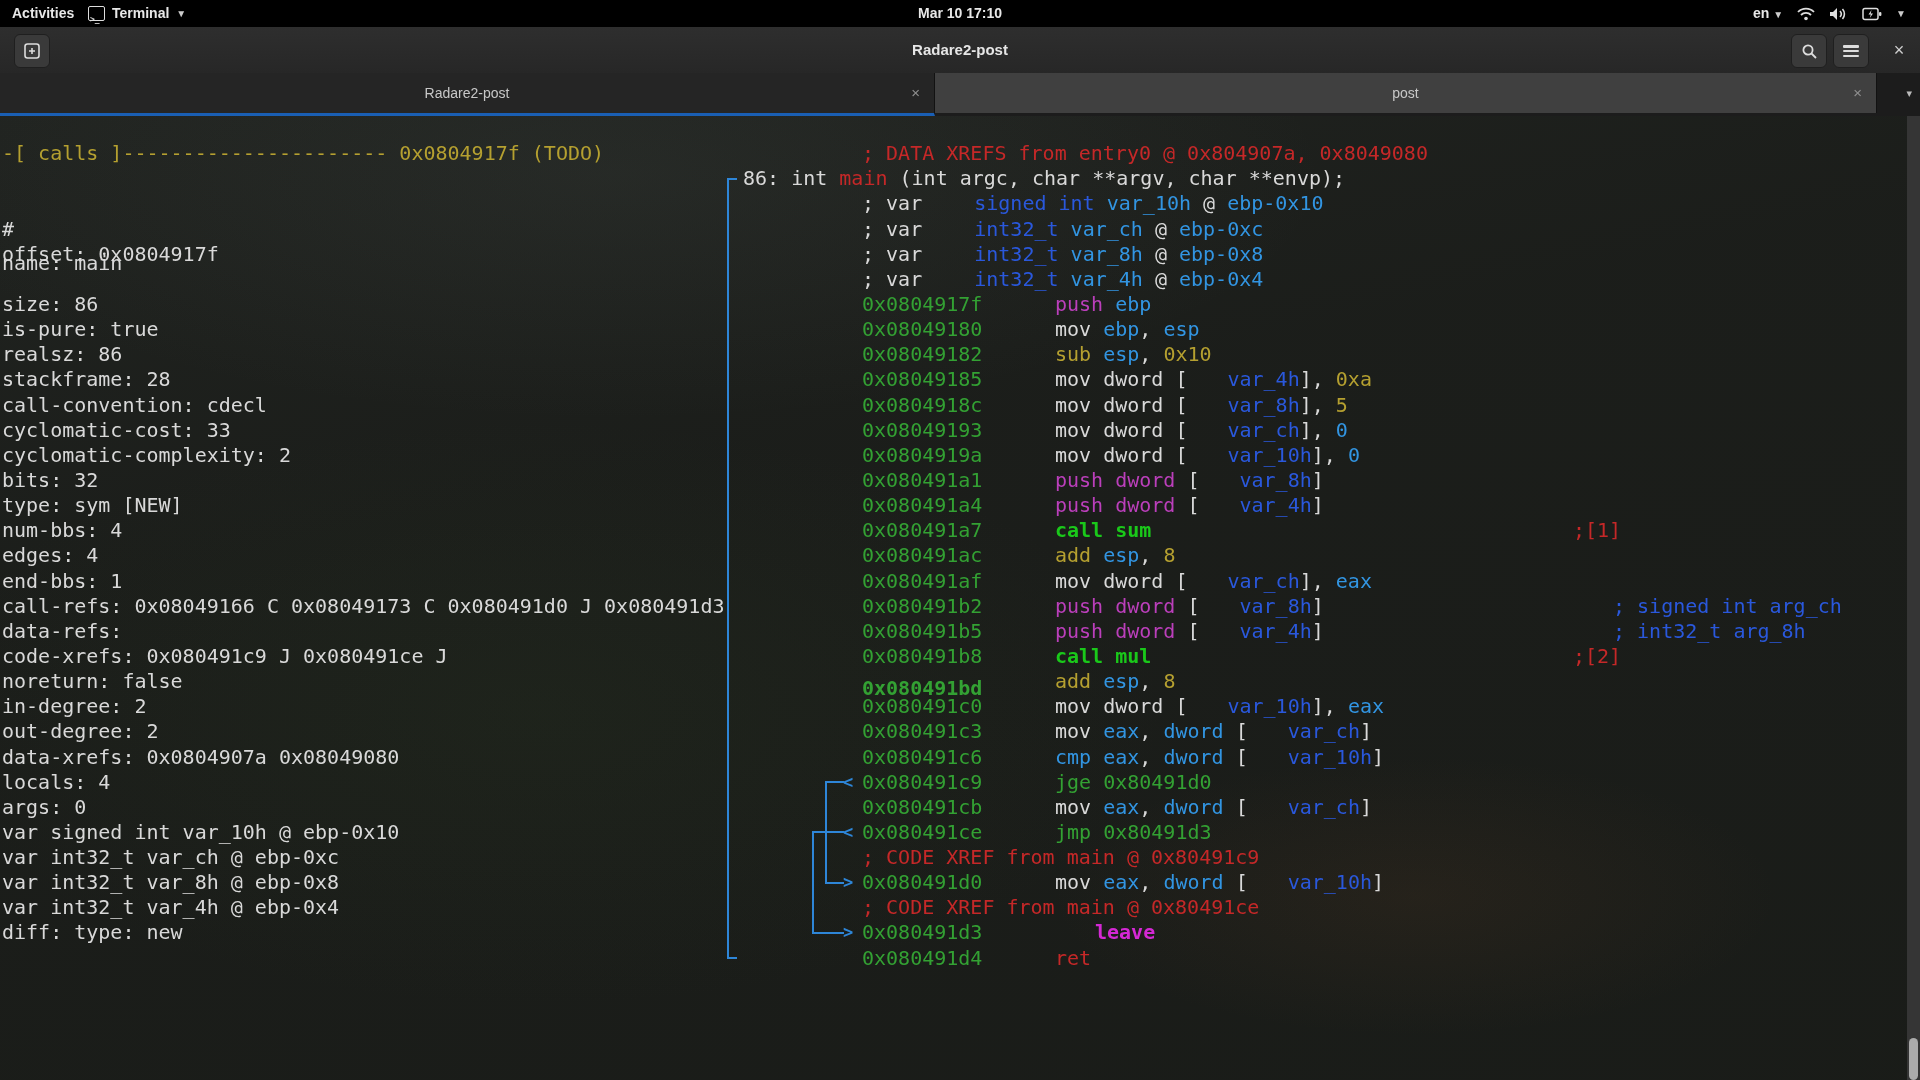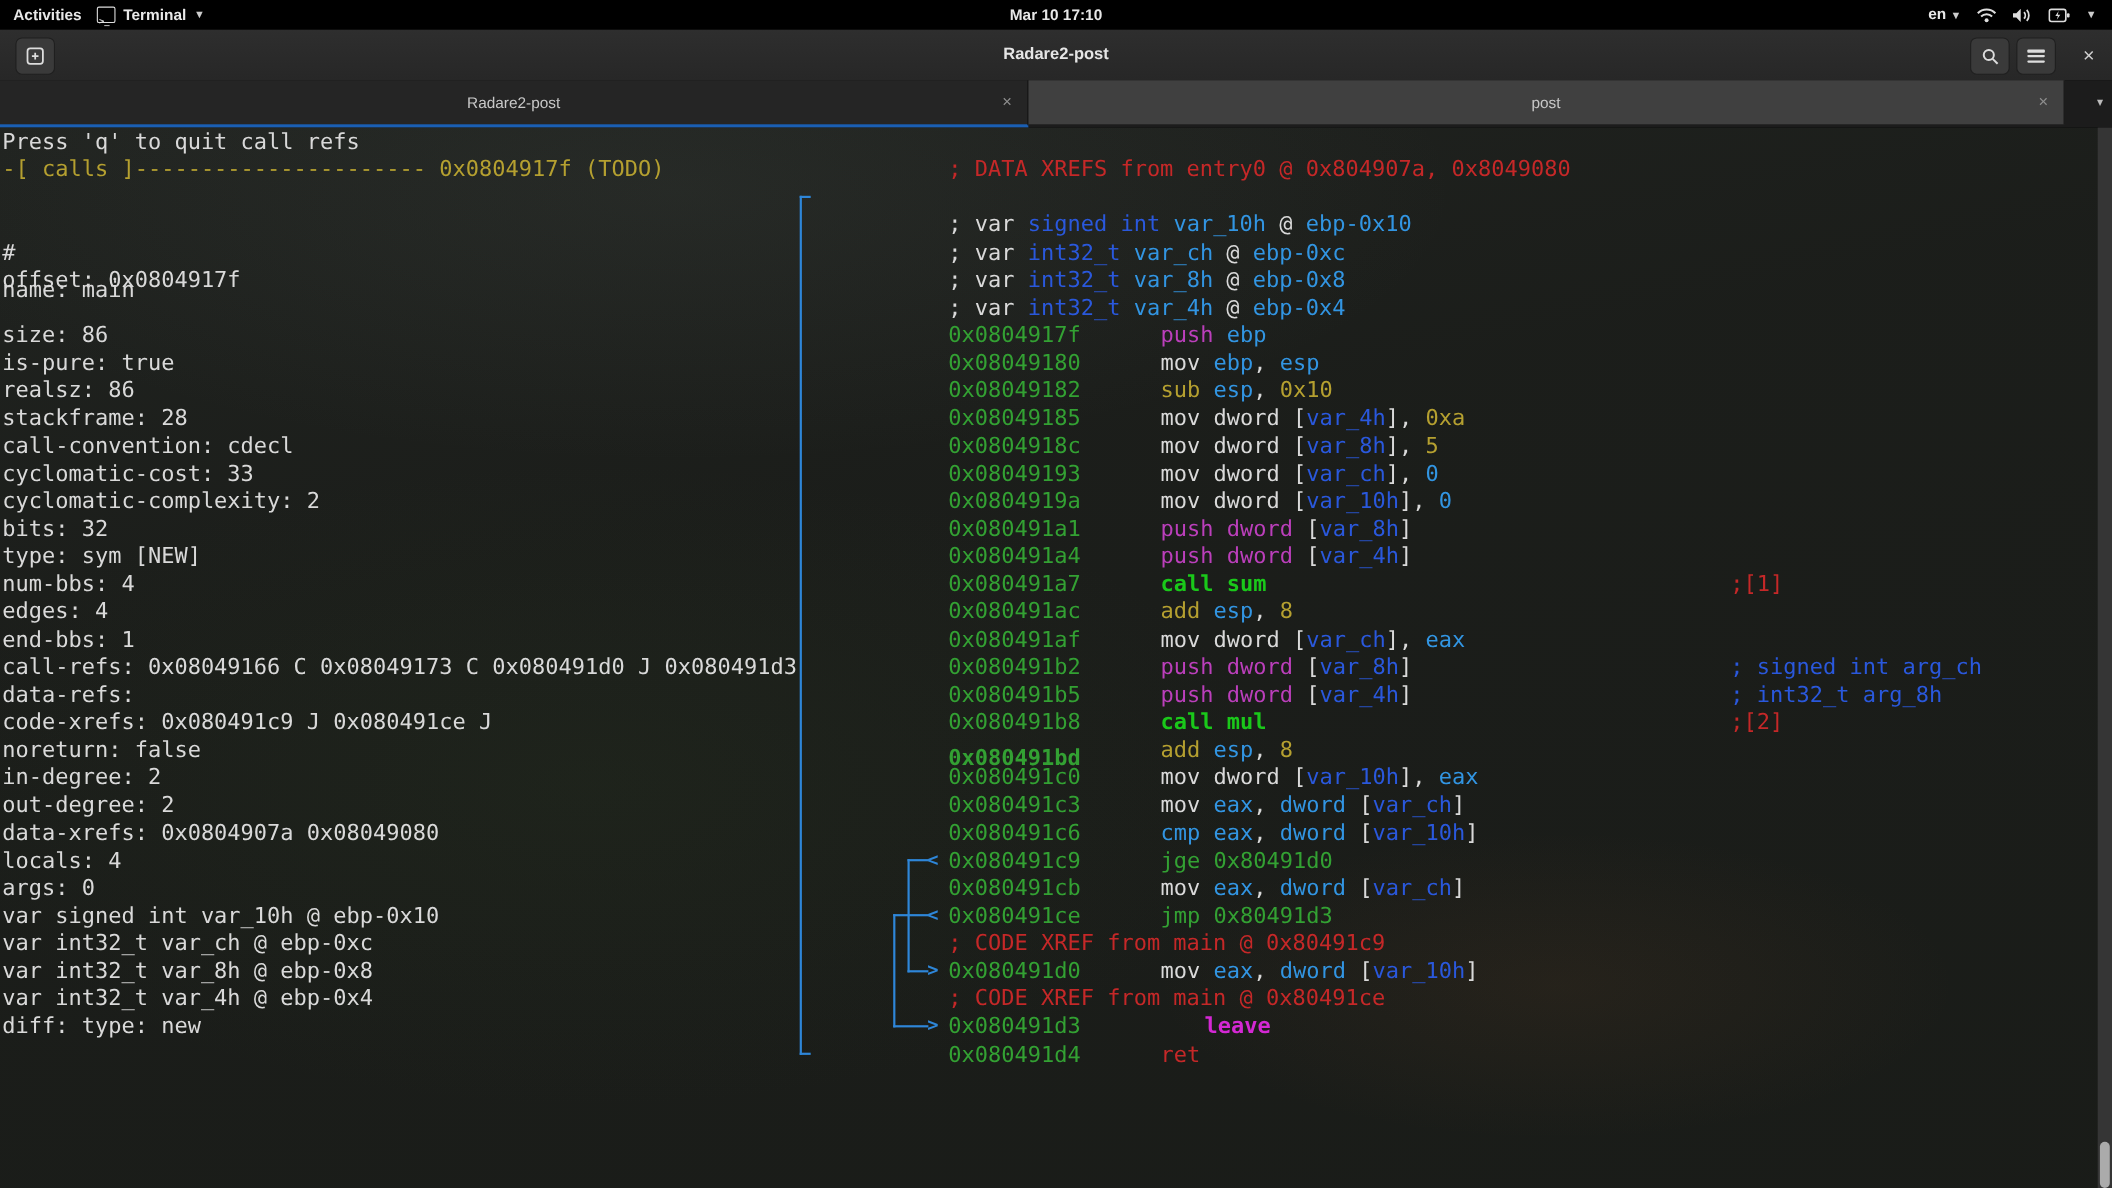--- a/index.html
+++ b/index.html
@@ -56,21 +56,21 @@
   .ahead{position:absolute;color:#2e86d8;font-family:"DejaVu Sans Mono",monospace;font-size:17px;
     height:25px;line-height:25px;font-weight:bold;}
 
   
   #sb-track{position:absolute;left:1907px;top:116px;width:13px;height:964px;background:#353535;}
   #sb-thumb{position:absolute;left:1909px;top:1038px;width:9px;height:42px;background:#ababab;border-radius:5px;}
 
   
   .isvg{display:block;}
 </style>
-<style>.c-wh{color:#d9d9d9;}.c-ye{color:#b5a030;}.c-gr{color:#33a133;}.c-gB{color:#1ac81a;}.c-mg{color:#bb3fbb;}.c-mB{color:#d428d4;}.c-lb{color:#3295e2;}.c-db{color:#2a58dc;}.c-rd{color:#c52828;}.c-gB,.c-mB{font-weight:bold;}</style></head>
+<style>.c-wh{color:#d9d9d9;}.c-ye{color:#b5a030;}.c-gr{color:#33a133;}.c-gB{color:#1ac81a;}.c-mg{color:#bb3fbb;}.c-mB{color:#d428d4;}.c-lb{color:#3295e2;}.c-db{color:#2a58dc;margin-left:40px;}.c-rd{color:#c52828;}.c-gB,.c-mB{font-weight:bold;}</style></head>
 <body>
 
 <div id="screen">
 
   <div id="topbar">
     <div class="tb-item" id="tb-activities">Activities</div>
     <div class="tb-item" id="tb-terminal">
       <span class="termicon"></span>
       <span>Terminal</span>
       <span class="glyph-caret">▼</span>
@@ -130,21 +130,20 @@
       <span class="tab-close">×</span>
     </div>
     <div class="tab" id="tab2">
       <span class="tab-label">post</span>
       <span class="tab-close">×</span>
     </div>
     <div id="tab-caret">▾</div>
   </div>
 
   <div id="terminal">
-      <div class="titem" style="left: 2px; top: 0px;"><span class="c-wh">Press 'q' to quit call refs</span></div>
       <div class="titem" style="left: 2px; top: 25.14px;"><span class="c-ye">-[ calls ]---------------------- 0x0804917f (TODO)</span></div>
       <div class="titem" style="left: 2px; top: 100.56px;"><span class="c-wh">#</span></div>
       <div class="titem" style="left: 2px; top: 125.7px;"><span class="c-wh">offset: 0x0804917f</span></div>
       <div class="titem" style="left: 2px; top: 135px;"><span class="c-wh">name: main</span></div>
       <div class="titem" style="left: 2px; top: 175.98px;"><span class="c-wh">size: 86</span></div>
       <div class="titem" style="left: 2px; top: 201.12px;"><span class="c-wh">is-pure: true</span></div>
       <div class="titem" style="left: 2px; top: 226.26px;"><span class="c-wh">realsz: 86</span></div>
       <div class="titem" style="left: 2px; top: 251.4px;"><span class="c-wh">stackframe: 28</span></div>
       <div class="titem" style="left: 2px; top: 276.54px;"><span class="c-wh">call-convention: cdecl</span></div>
       <div class="titem" style="left: 2px; top: 301.68px;"><span class="c-wh">cyclomatic-cost: 33</span></div>
@@ -162,20 +161,21 @@
       <div class="titem" style="left: 2px; top: 603.36px;"><span class="c-wh">out-degree: 2</span></div>
       <div class="titem" style="left: 2px; top: 628.5px;"><span class="c-wh">data-xrefs: 0x0804907a 0x08049080</span></div>
       <div class="titem" style="left: 2px; top: 653.64px;"><span class="c-wh">locals: 4</span></div>
       <div class="titem" style="left: 2px; top: 678.78px;"><span class="c-wh">args: 0</span></div>
       <div class="titem" style="left: 2px; top: 703.92px;"><span class="c-wh">var signed int var_10h @ ebp-0x10</span></div>
       <div class="titem" style="left: 2px; top: 729.06px;"><span class="c-wh">var int32_t var_ch @ ebp-0xc</span></div>
       <div class="titem" style="left: 2px; top: 754.2px;"><span class="c-wh">var int32_t var_8h @ ebp-0x8</span></div>
       <div class="titem" style="left: 2px; top: 779.34px;"><span class="c-wh">var int32_t var_4h @ ebp-0x4</span></div>
       <div class="titem" style="left: 2px; top: 804.48px;"><span class="c-wh">diff: type: new</span></div>
       <div class="titem" style="left: 862px; top: 25.14px;"><span class="c-rd">; DATA XREFS from entry0 @ 0x804907a, 0x8049080</span></div>
+      <div class="titem" style="left: 743px; top: 50.28px;"><span class="c-wh">86: int </span><span class="c-rd">main</span><span class="c-wh"> (int argc, char **argv, char **envp);</span></div>
       <div class="titem" style="left: 862px; top: 75.42px;"><span class="c-wh">; var </span><span class="c-db">signed int</span><span class="c-wh"> </span><span class="c-lb">var_10h</span><span class="c-wh"> @ </span><span class="c-lb">ebp-0x10</span></div>
       <div class="titem" style="left: 862px; top: 100.56px;"><span class="c-wh">; var </span><span class="c-db">int32_t</span><span class="c-wh"> </span><span class="c-lb">var_ch</span><span class="c-wh"> @ </span><span class="c-lb">ebp-0xc</span></div>
       <div class="titem" style="left: 862px; top: 125.7px;"><span class="c-wh">; var </span><span class="c-db">int32_t</span><span class="c-wh"> </span><span class="c-lb">var_8h</span><span class="c-wh"> @ </span><span class="c-lb">ebp-0x8</span></div>
       <div class="titem" style="left: 862px; top: 150.84px;"><span class="c-wh">; var </span><span class="c-db">int32_t</span><span class="c-wh"> </span><span class="c-lb">var_4h</span><span class="c-wh"> @ </span><span class="c-lb">ebp-0x4</span></div>
       <div class="titem" style="left: 862px; top: 175.98px;"><span class="c-gr">0x0804917f</span></div>
       <div class="titem" style="left: 1055px; top: 175.98px;"><span class="c-mg">push </span><span class="c-lb">ebp</span></div>
       <div class="titem" style="left: 862px; top: 201.12px;"><span class="c-gr">0x08049180</span></div>
       <div class="titem" style="left: 1055px; top: 201.12px;"><span class="c-wh">mov </span><span class="c-lb">ebp</span><span class="c-wh">, </span><span class="c-lb">esp</span></div>
       <div class="titem" style="left: 862px; top: 226.26px;"><span class="c-gr">0x08049182</span></div>
       <div class="titem" style="left: 1055px; top: 226.26px;"><span class="c-ye">sub </span><span class="c-lb">esp</span><span class="c-wh">, </span><span class="c-ye">0x10</span></div>

